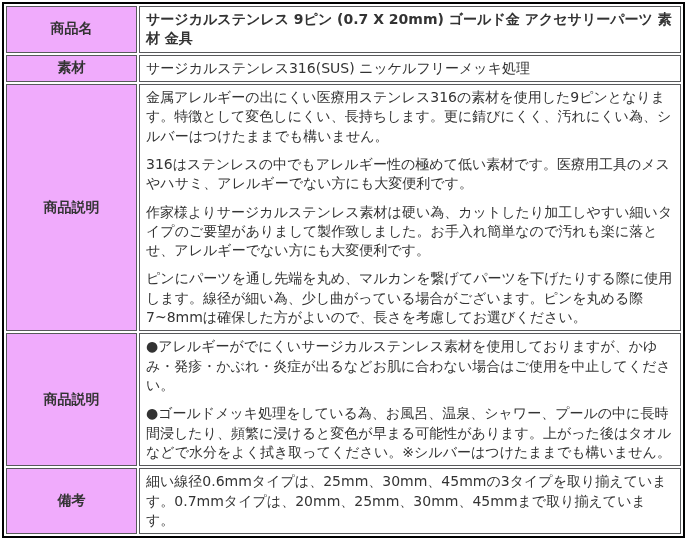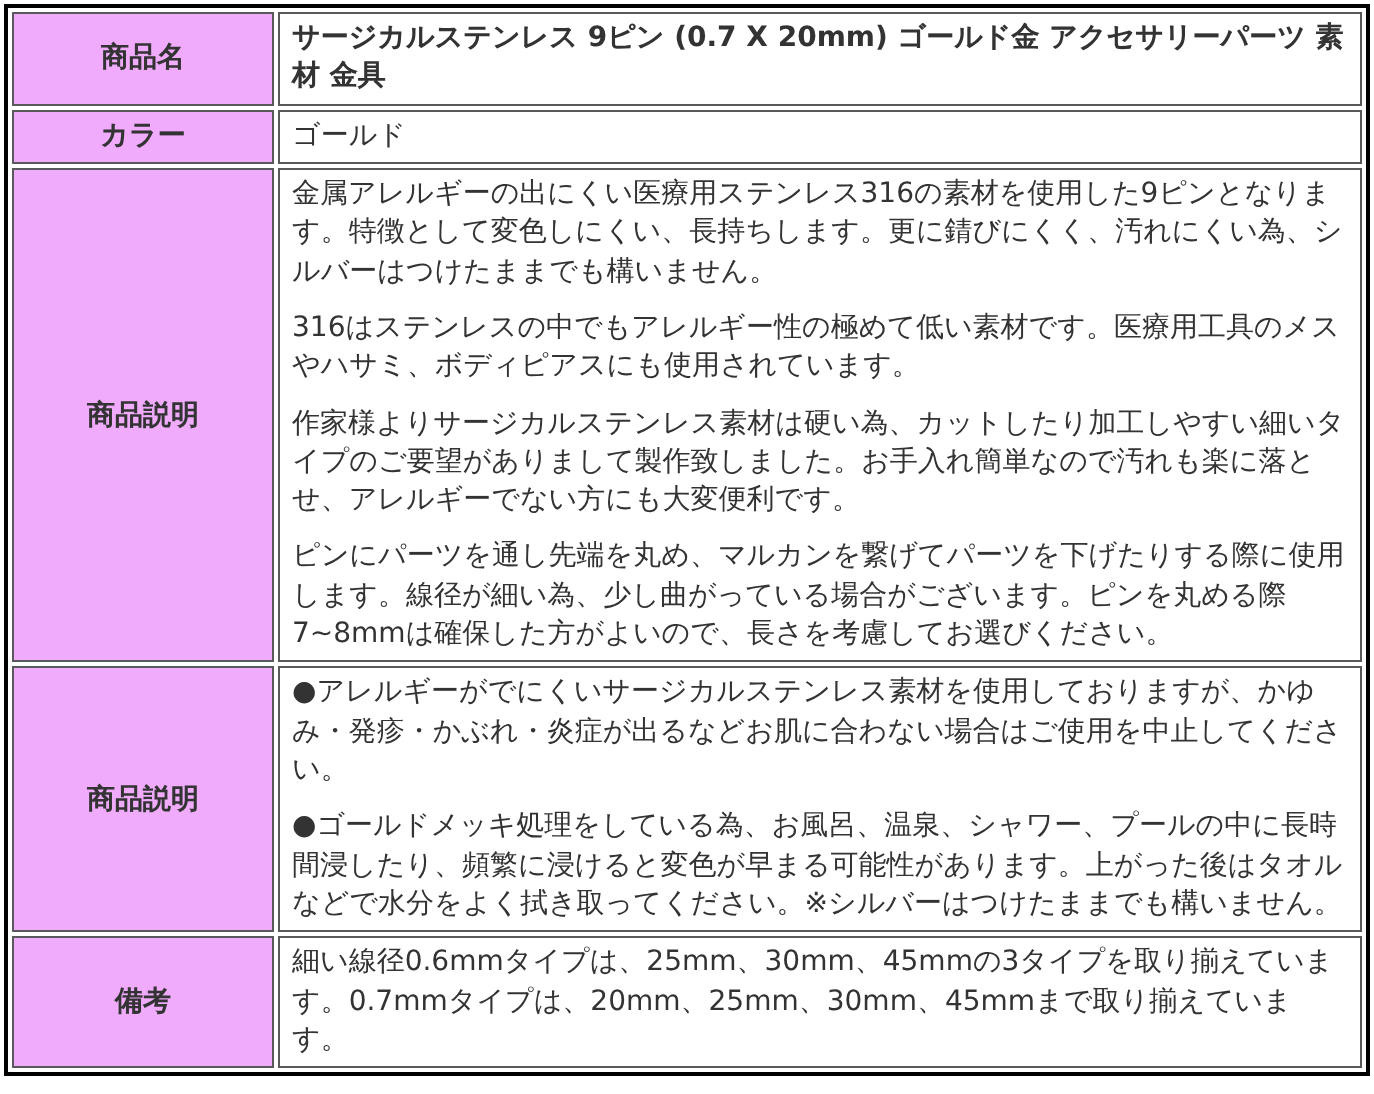--- a/index.html
+++ b/index.html
@@ -65,28 +65,28 @@
 <body>
 
 <div class="page">
   <table class="spec-table">
     <tbody>
       <tr class="row-small">
         <th class="label-cell">商品名</th>
         <td class="content-cell bold-text">サージカルステンレス 9ピン (0.7 X 20mm) ゴールド金 アクセサリーパーツ 素材 金具</td>
       </tr>
       <tr class="row-small">
-        <th class="label-cell">カラー</th>
-        <td class="content-cell">ゴールド</td>
+        <th class="label-cell">素材</th>
+        <td class="content-cell">サージカルステンレス316(SUS) ニッケルフリーメッキ処理</td>
       </tr>
       <tr class="row-desc">
         <th class="label-cell">商品説明</th>
         <td class="content-cell">
           <p>金属アレルギーの出にくい医療用ステンレス316の素材を使用した9ピンとなります。特徴として変色しにくい、長持ちします。更に錆びにくく、汚れにくい為、シルバーはつけたままでも構いません。</p>
-          <p>316はステンレスの中でもアレルギー性の極めて低い素材です。医療用工具のメスやハサミ、ボディピアスにも使用されています。</p>
+          <p>316はステンレスの中でもアレルギー性の極めて低い素材です。医療用工具のメスやハサミ、アレルギーでない方にも大変便利です。</p>
           <p>作家様よりサージカルステンレス素材は硬い為、カットしたり加工しやすい細いタイプのご要望がありまして製作致しました。お手入れ簡単なので汚れも楽に落とせ、アレルギーでない方にも大変便利です。</p>
           <p>ピンにパーツを通し先端を丸め、マルカンを繋げてパーツを下げたりする際に使用します。線径が細い為、少し曲がっている場合がございます。ピンを丸める際7~8mmは確保した方がよいので、長さを考慮してお選びください。</p>
         </td>
       </tr>
       <tr class="row-note">
         <th class="label-cell">商品説明</th>
         <td class="content-cell">
           <p>●アレルギーがでにくいサージカルステンレス素材を使用しておりますが、かゆみ・発疹・かぶれ・炎症が出るなどお肌に合わない場合はご使用を中止してください。</p>
           <p>●ゴールドメッキ処理をしている為、お風呂、温泉、シャワー、プールの中に長時間浸したり、頻繁に浸けると変色が早まる可能性があります。上がった後はタオルなどで水分をよく拭き取ってください。※シルバーはつけたままでも構いません。</p>
         </td>

